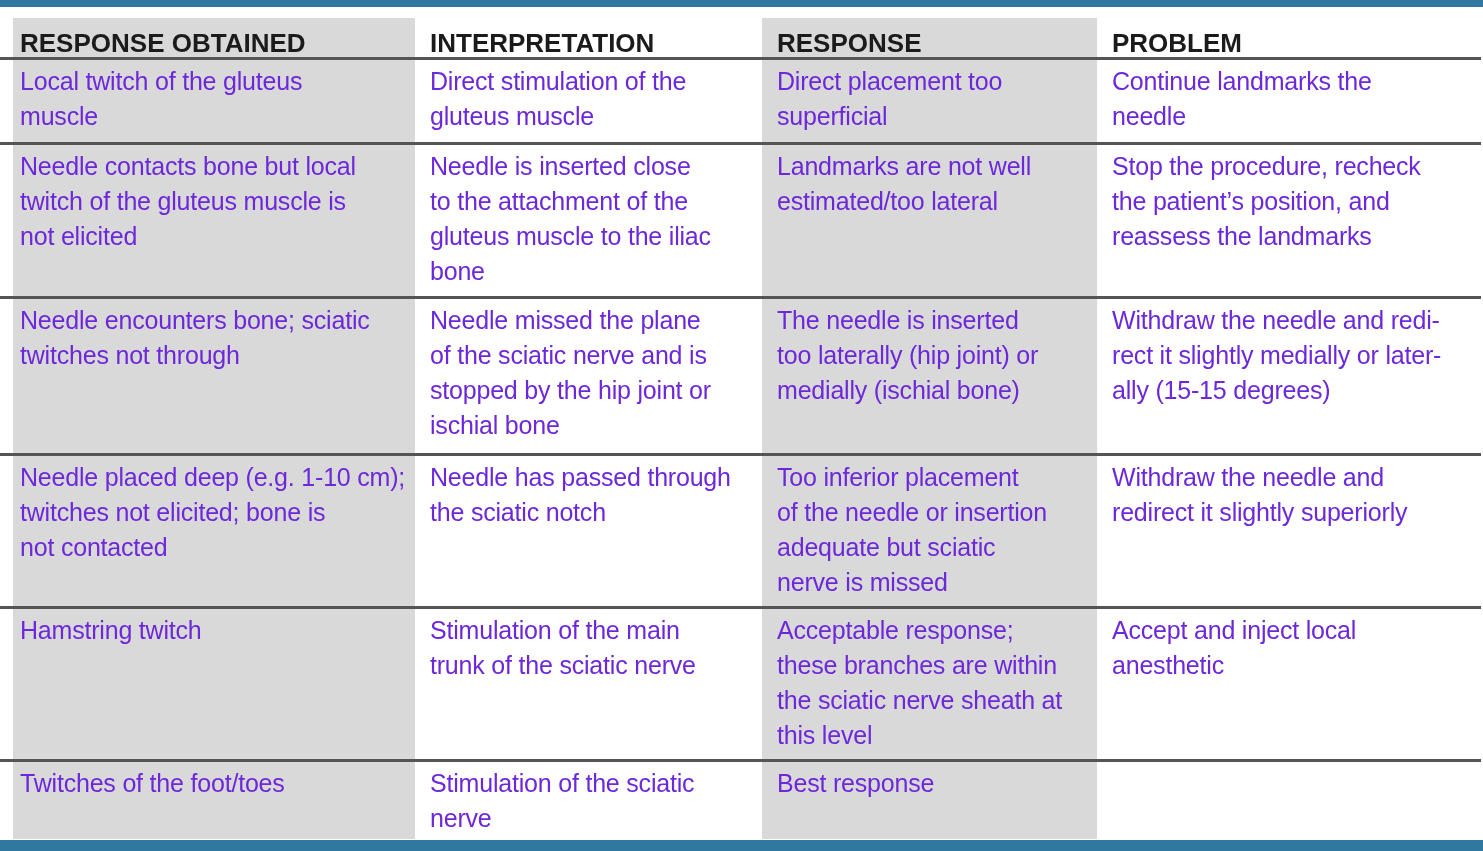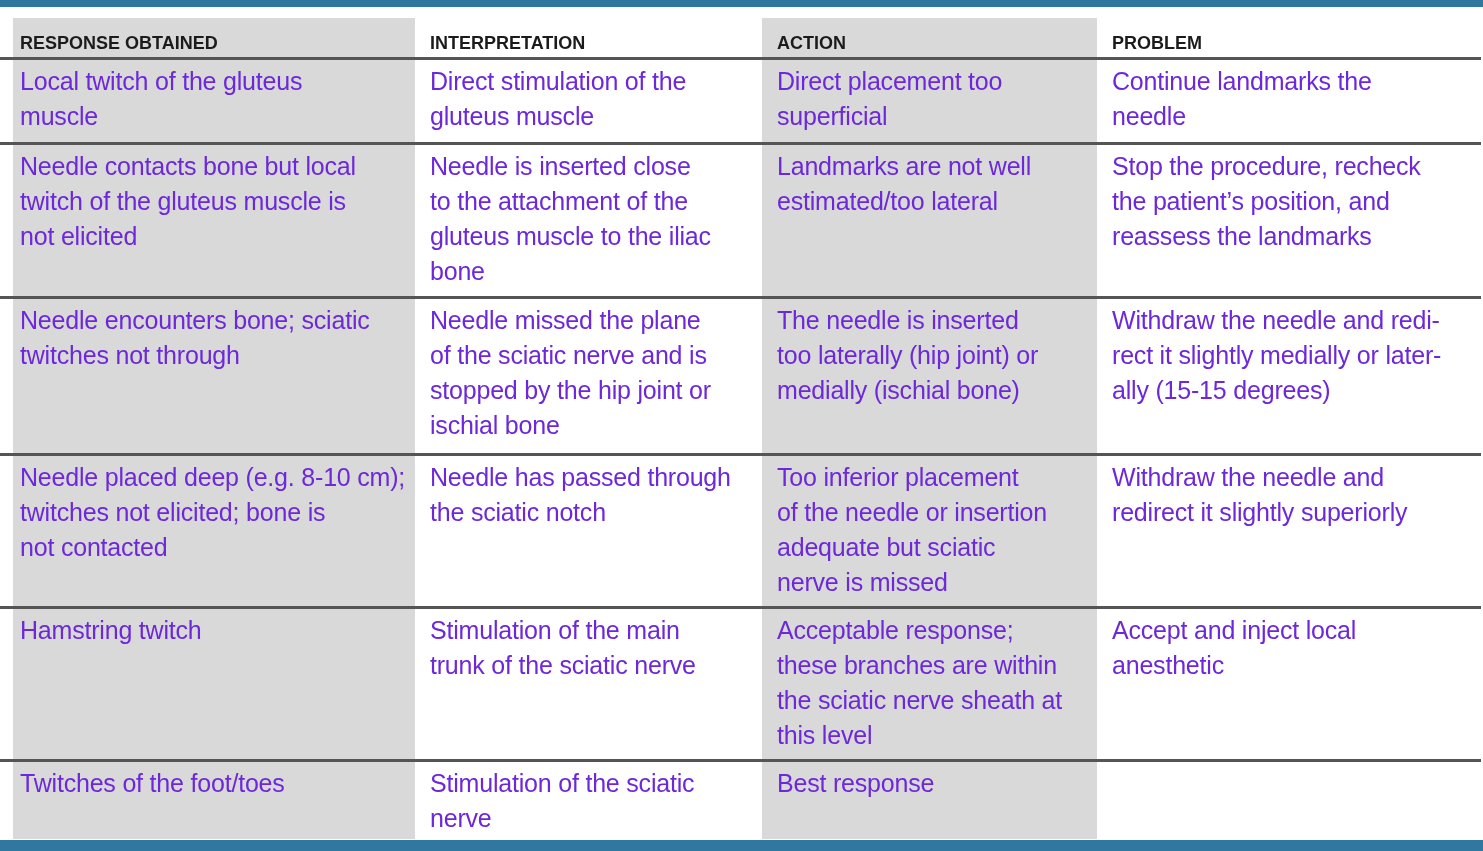--- a/index.html
+++ b/index.html
@@ -36,21 +36,21 @@
     line-height: 35px;
     letter-spacing: -0.2px;
     color: #6d28d9;
     white-space: pre;
     overflow: visible;
   }
   .cell.c1 { padding-left: 7px; padding-right: 6px; }
   .cell.shade { background: #d9d9d9; }
   .cell.head {
     font-weight: bold;
-    font-size: 18px;
+    font-size: 26px;
     color: #1b1b1b;
     padding-top: 8px;
     letter-spacing: 0;
   }
   .rule {
     position: absolute;
     left: 0;
     width: 1481px;
     height: 3px;
     background: #555555;
@@ -65,21 +65,21 @@
 </head>
 <body>
 
 <div class="page">
   <div class="accent top"></div>
 
   <div class="tbl">
 
     <div class="cell head c1 shade">RESPONSE OBTAINED</div>
     <div class="cell head c2">INTERPRETATION</div>
-    <div class="cell head c3 shade">ACTION</div>
+    <div class="cell head c3 shade">RESPONSE</div>
     <div class="cell head c4">PROBLEM</div>
 
     <div class="cell c1 shade">Local twitch of the gluteus
 muscle</div>
     <div class="cell c2">Direct stimulation of the
 gluteus muscle</div>
     <div class="cell c3 shade">Direct placement too
 superficial</div>
     <div class="cell c4">Continue landmarks the
 needle</div>
@@ -103,21 +103,21 @@
 of the sciatic nerve and is
 stopped by the hip joint or
 ischial bone</div>
     <div class="cell c3 shade">The needle is inserted
 too laterally (hip joint) or
 medially (ischial bone)</div>
     <div class="cell c4">Withdraw the needle and redi-
 rect it slightly medially or later-
 ally (15-15 degrees)</div>
 
-    <div class="cell c1 shade">Needle placed deep (e.g. 8-10 cm);
+    <div class="cell c1 shade">Needle placed deep (e.g. 1-10 cm);
 twitches not elicited; bone is
 not contacted</div>
     <div class="cell c2">Needle has passed through
 the sciatic notch</div>
     <div class="cell c3 shade">Too inferior placement
 of the needle or insertion
 adequate but sciatic
 nerve is missed</div>
     <div class="cell c4">Withdraw the needle and
 redirect it slightly superiorly</div>

